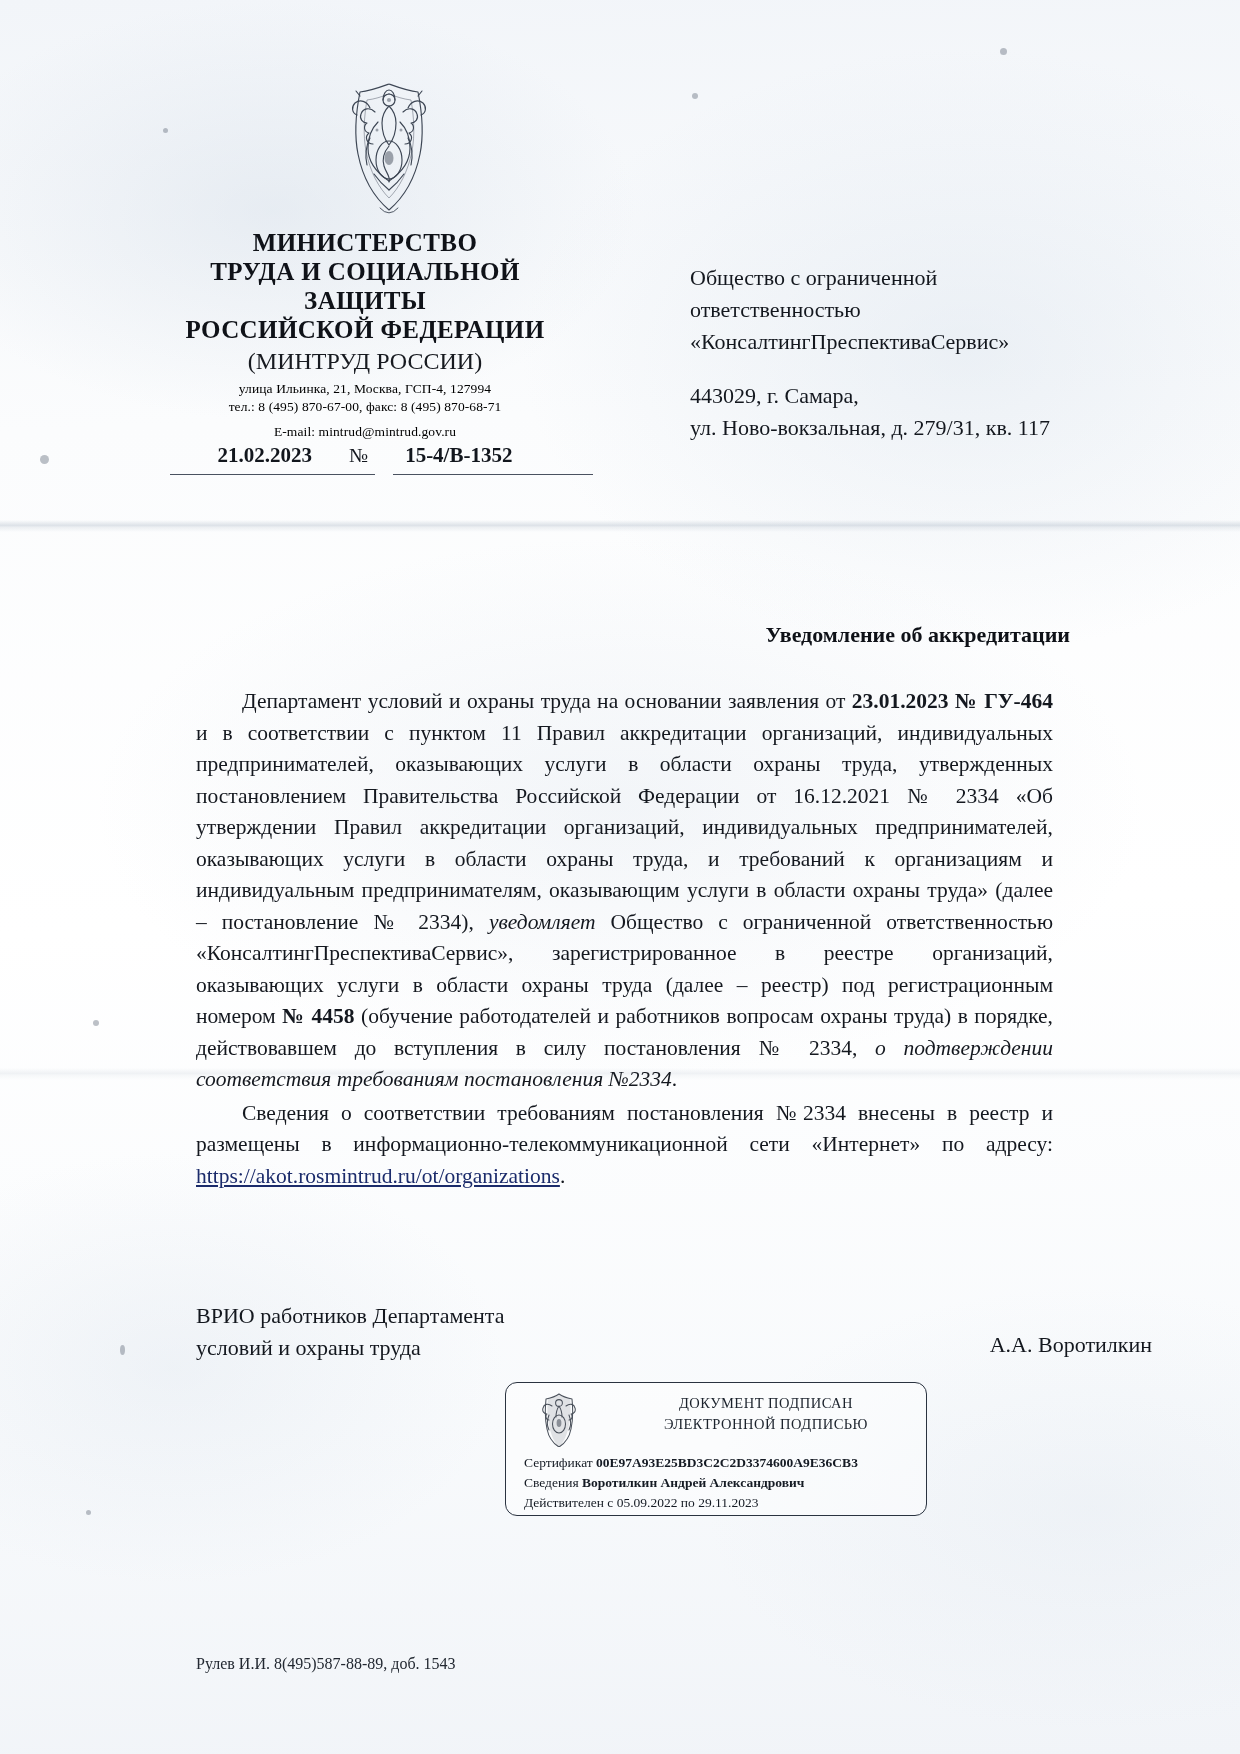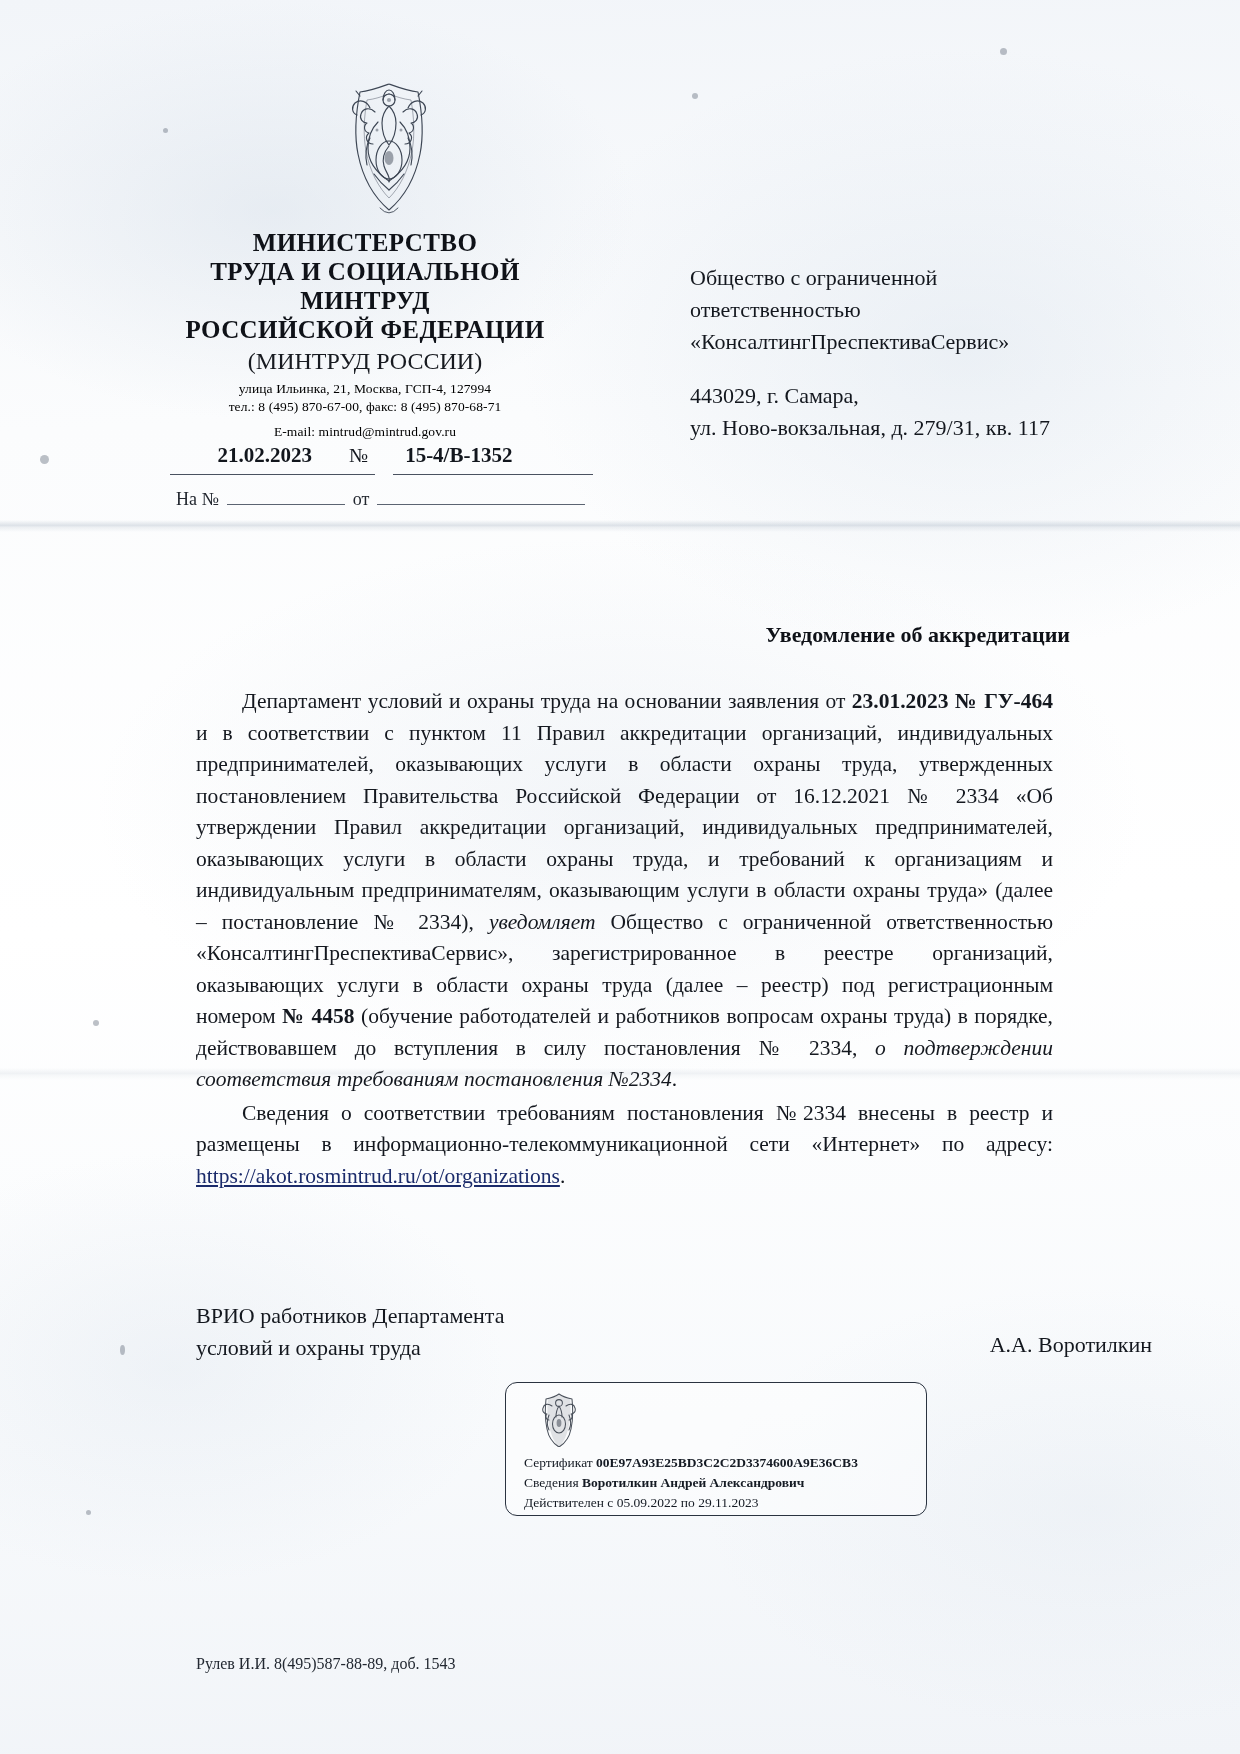--- a/index.html
+++ b/index.html
@@ -271,42 +271,36 @@
         <circle cx="47" cy="52" r="1.5"></circle>
         <circle cx="71" cy="52" r="1.5"></circle>
         <ellipse cx="59" cy="80" rx="4.5" ry="7"></ellipse>
       </g>
     </svg>
   </div>
 
   <div class="ministry">
     <div class="m-line">МИНИСТЕРСТВО</div>
     <div class="m-line">ТРУДА И СОЦИАЛЬНОЙ</div>
-    <div class="m-line">МИНТРУД</div>
+    <div class="m-line">ЗАЩИТЫ</div>
     <div class="m-line">РОССИЙСКОЙ ФЕДЕРАЦИИ</div>
     <div class="m-sub">(МИНТРУД РОССИИ)</div>
     <div class="m-small">улица Ильинка, 21, Москва, ГСП-4, 127994</div>
     <div class="m-small" style="margin-top:0;">тел.: 8 (495) 870-67-00, факс: 8 (495) 870-68-71</div>
     <div class="m-small" style="margin-top:8px;">E-mail: mintrud@mintrud.gov.ru</div>
   </div>
 
   <div class="reqline">
     <span>21.02.2023</span>
     <span class="no-sym">№</span>
     <span>15-4/В-1352</span>
   </div>
   <div class="rule-a"></div>
   <div class="rule-b"></div>
 
-  <div class="na-row">
-    <span>На №</span>
-    <span class="blank blank-1"></span>
-    <span>от</span>
-    <span class="blank blank-2"></span>
-  </div>
 
   <div class="addressee">
     <div>Общество с ограниченной</div>
     <div>ответственностью</div>
     <div>«КонсалтингПреспективаСервис»</div>
     <div class="gap"></div>
     <div>443029, г. Самара,</div>
     <div>ул. Ново-вокзальная, д. 279/31, кв. 117</div>
   </div>
 
@@ -335,20 +329,24 @@
           <path d="M24 15 c-4 -3 -8 -2 -9 2 c-1 3 1 6 4 6 c-2 2 -1 6 2 6"></path>
           <path d="M38 15 c4 -3 8 -2 9 2 c1 3 -1 6 -4 6 c2 2 1 6 -2 6"></path>
           <circle cx="31" cy="12" r="3.4"></circle>
           <ellipse cx="31" cy="33" rx="6.5" ry="9"></ellipse>
           <path d="M31 15 c-2 3 -3 7 -3 11 M31 15 c2 3 3 7 3 11"></path>
           <path d="M21 24 c-2 5 -2 11 0 15 M41 24 c2 5 2 11 0 15"></path>
         </g>
         <ellipse cx="31" cy="32" rx="2.4" ry="4" fill="#2b3340" opacity="0.6"></ellipse>
       </svg>
     </div>
+    <div class="stamp-head">
+      <div>ДОКУМЕНТ ПОДПИСАН</div>
+      <div>ЭЛЕКТРОННОЙ ПОДПИСЬЮ</div>
+    </div>
     <div class="stamp-body">
       <div>
         <span class="k">Сертификат</span>
         <span class="v">00E97A93E25BD3C2C2D3374600A9E36CB3</span>
       </div>
       <div>
         <span class="k">Сведения</span>
         <span class="v">Воротилкин Андрей Александрович</span>
       </div>
       <div>

